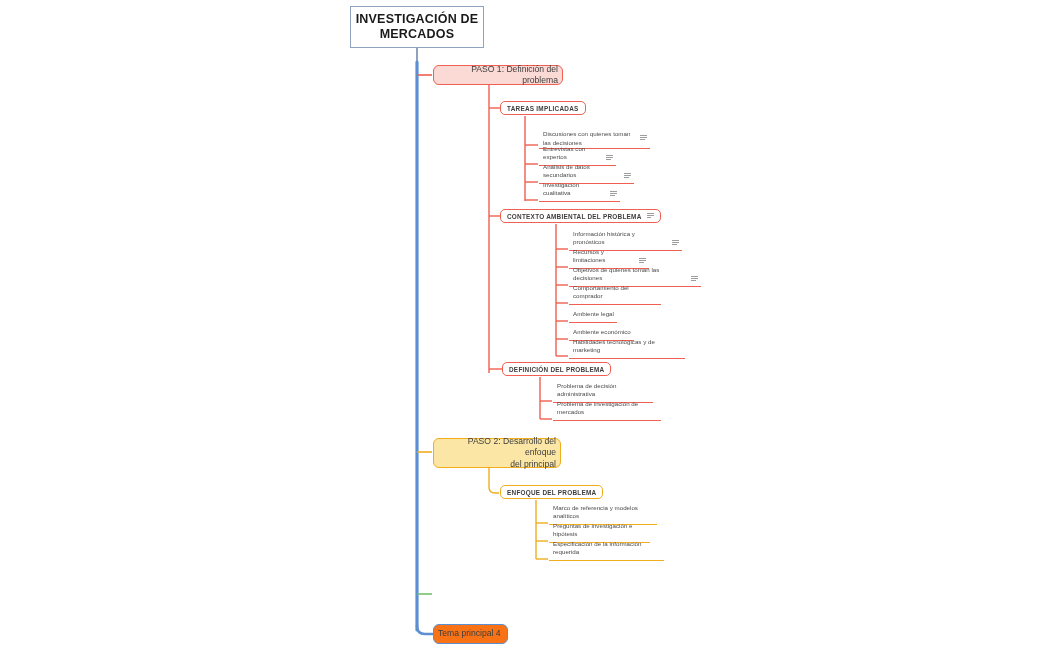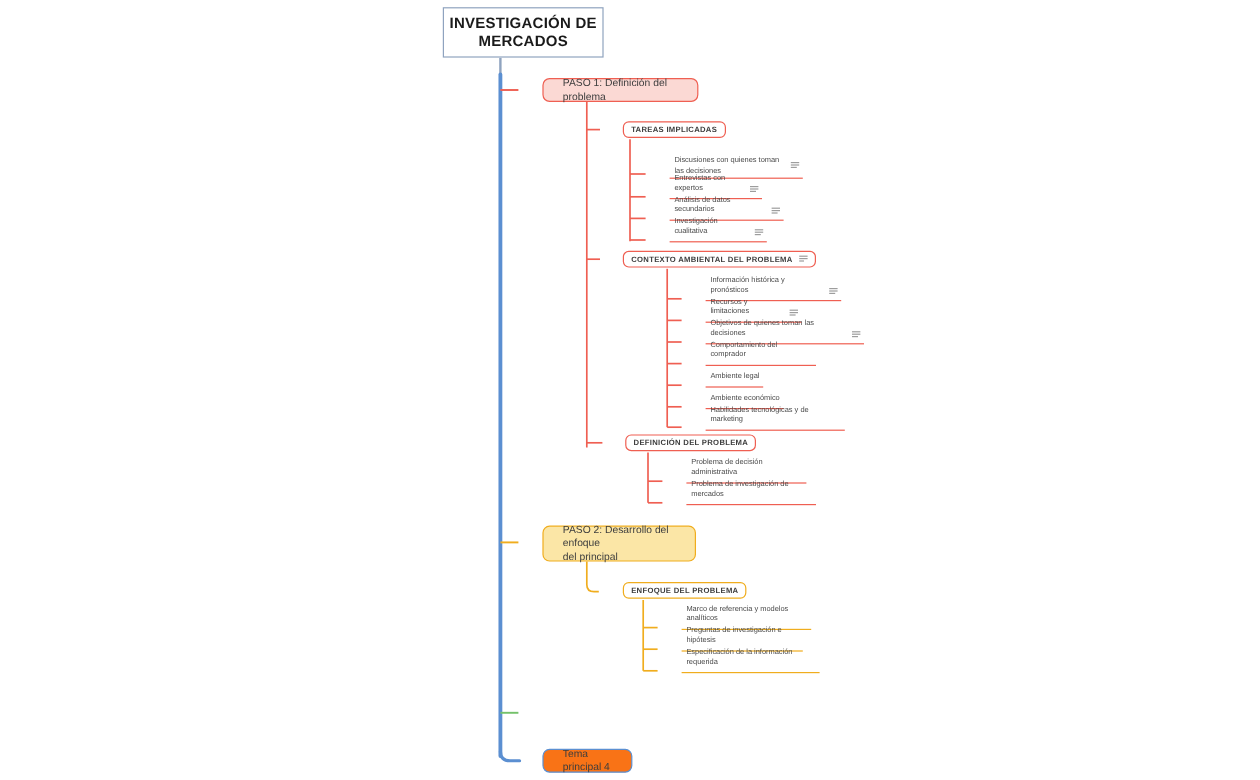--- a/index.html
+++ b/index.html
@@ -24,21 +24,20 @@
     left: 0; top: 0;
     width: 1050px;
     height: 650px;
     pointer-events: none;
   }
 
   .node {
     position: absolute;
     box-sizing: border-box;
     white-space: pre-line;
-    margin-left: 19px;
   }
 
   
   .root {
     left: 350px;
     top: 6px;
     width: 134px;
     height: 42px;
     border: 1px solid #8fa3bf;
     background: #ffffff;
@@ -52,23 +51,24 @@
     text-align: center;
     letter-spacing: .2px;
   }
 
   
   .lvl1 {
     border-radius: 6px;
     border: 1px solid;
     font-size: 8.6px;
     line-height: 11.5px;
-    padding: 5px 16px;
+    padding: 5px 4px;
     display: flex;
     align-items: center;
+    text-align: right;
   }
   .lvl1.red    { border-color: #ef5f52; background: #fbd9d4; color: #3d3d3d; }
   .lvl1.yellow { border-color: #f0ad1e; background: #fbe6a6; color: #3d3d3d; }
   .lvl1.green  { border-color: #74c16a; background: #ffffff; color: #3d3d3d; }
   .lvl1.blue   { border-color: #5b8fd1; background: #f97316; color: #3d3d3d; }
 
   
   .lvl2 {
     border-radius: 5px;
     border: 1px solid;

